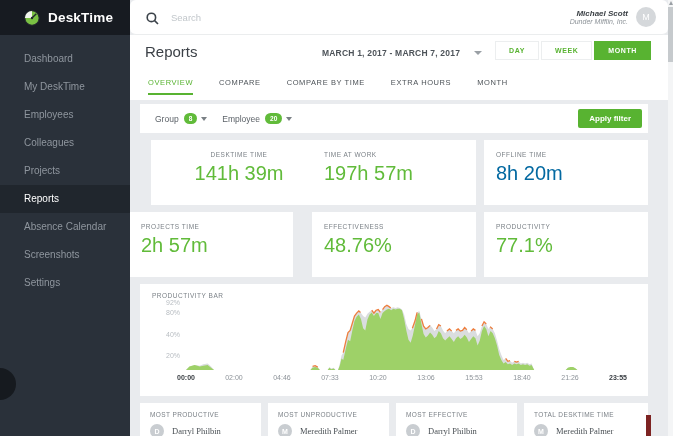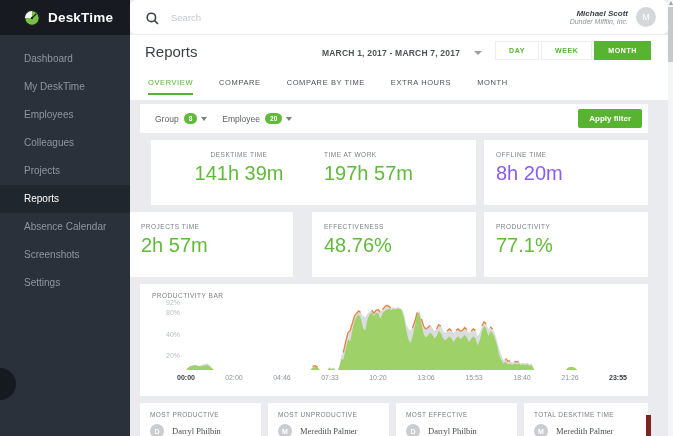--- a/index.html
+++ b/index.html
@@ -51,21 +51,21 @@
   .filter-group { margin-left:15px; font-size:8.5px; color:#5c6268; display:flex; align-items:center; cursor:pointer; }
   .badge { background:#61bb3a; color:#ffffff; border-radius:8px; font-size:6.5px; font-weight:bold; padding:2px 5px; margin-left:5px; }
   .dd-caret { width:0; height:0; border-left:3px solid transparent; border-right:3px solid transparent; border-top:4px solid #7a8085; margin-left:4px; }
   .apply-btn { margin-left:auto; margin-right:6px; background:#58b331; color:#ffffff; font-size:8px; font-weight:bold; padding:5px 11px; border:none; border-radius:2px; cursor:pointer; }
 
   
   .stat-card { position:absolute; width:164px; height:65px; background:#ffffff; padding:11px 0 0 12px; z-index:1; }
   .stat-label { font-size:6.5px; letter-spacing:0.5px; color:#7b8187; }
   .stat-value { font-size:20px; margin-top:4px; }
   .green { color:#61bb3a; }
-  .orange { color:#8b5cf6; }
+  .orange { color:#0369a1; }
 
   
   .chart-card { position:absolute; left:140px; top:284px; width:508px; height:112px; background:#ffffff; z-index:1; }
   .chart-title { position:absolute; left:12px; top:8px; font-size:6.5px; letter-spacing:0.5px; color:#7b8187; }
   .y-label { position:absolute; left:8px; width:32px; text-align:right; font-size:7px; color:#b8bdc2; }
   .chart-svg { position:absolute; left:46px; top:14px; width:432px; height:72px; }
   .x-labels { position:absolute; left:46px; top:90px; width:432px; height:10px; }
   .x-tick { position:absolute; transform:translateX(-50%); font-size:7px; color:#8d9399; white-space:nowrap; }
   .x-tick.edge { color:#383d42; font-weight:bold; }
 

